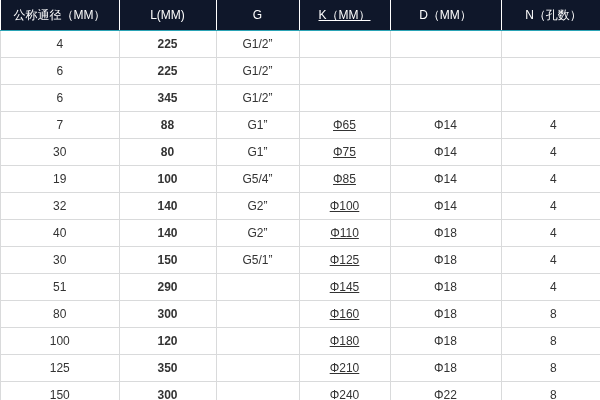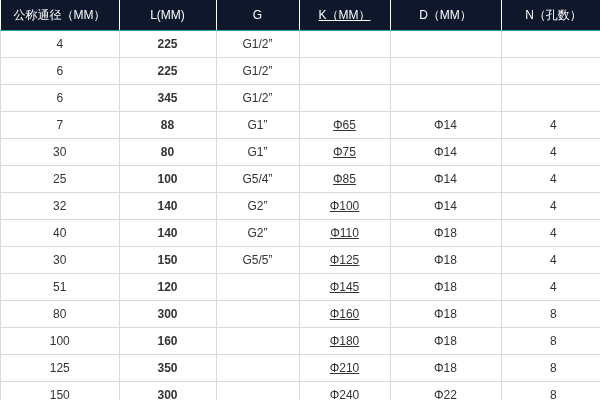--- a/index.html
+++ b/index.html
@@ -107,21 +107,21 @@
       </tr>
       <tr>
         <td class="col-0">30</td>
         <td class="col-1">80</td>
         <td class="col-2">G1”</td>
         <td class="col-3">Φ75</td>
         <td class="col-4">Φ14</td>
         <td class="col-5">4</td>
       </tr>
       <tr>
-        <td class="col-0">25</td>
+        <td class="col-0">19</td>
         <td class="col-1">100</td>
         <td class="col-2">G5/4”</td>
         <td class="col-3">Φ85</td>
         <td class="col-4">Φ14</td>
         <td class="col-5">4</td>
       </tr>
       <tr>
         <td class="col-0">32</td>
         <td class="col-1">140</td>
         <td class="col-2">G2”</td>
@@ -133,44 +133,44 @@
         <td class="col-0">40</td>
         <td class="col-1">140</td>
         <td class="col-2">G2”</td>
         <td class="col-3">Φ110</td>
         <td class="col-4">Φ18</td>
         <td class="col-5">4</td>
       </tr>
       <tr>
         <td class="col-0">30</td>
         <td class="col-1">150</td>
-        <td class="col-2">G5/5”</td>
+        <td class="col-2">G5/1”</td>
         <td class="col-3">Φ125</td>
         <td class="col-4">Φ18</td>
         <td class="col-5">4</td>
       </tr>
       <tr>
         <td class="col-0">51</td>
-        <td class="col-1">120</td>
+        <td class="col-1">290</td>
         <td class="col-2"></td>
         <td class="col-3">Φ145</td>
         <td class="col-4">Φ18</td>
         <td class="col-5">4</td>
       </tr>
       <tr>
         <td class="col-0">80</td>
         <td class="col-1">300</td>
         <td class="col-2"></td>
         <td class="col-3">Φ160</td>
         <td class="col-4">Φ18</td>
         <td class="col-5">8</td>
       </tr>
       <tr>
         <td class="col-0">100</td>
-        <td class="col-1">160</td>
+        <td class="col-1">120</td>
         <td class="col-2"></td>
         <td class="col-3">Φ180</td>
         <td class="col-4">Φ18</td>
         <td class="col-5">8</td>
       </tr>
       <tr>
         <td class="col-0">125</td>
         <td class="col-1">350</td>
         <td class="col-2"></td>
         <td class="col-3">Φ210</td>

